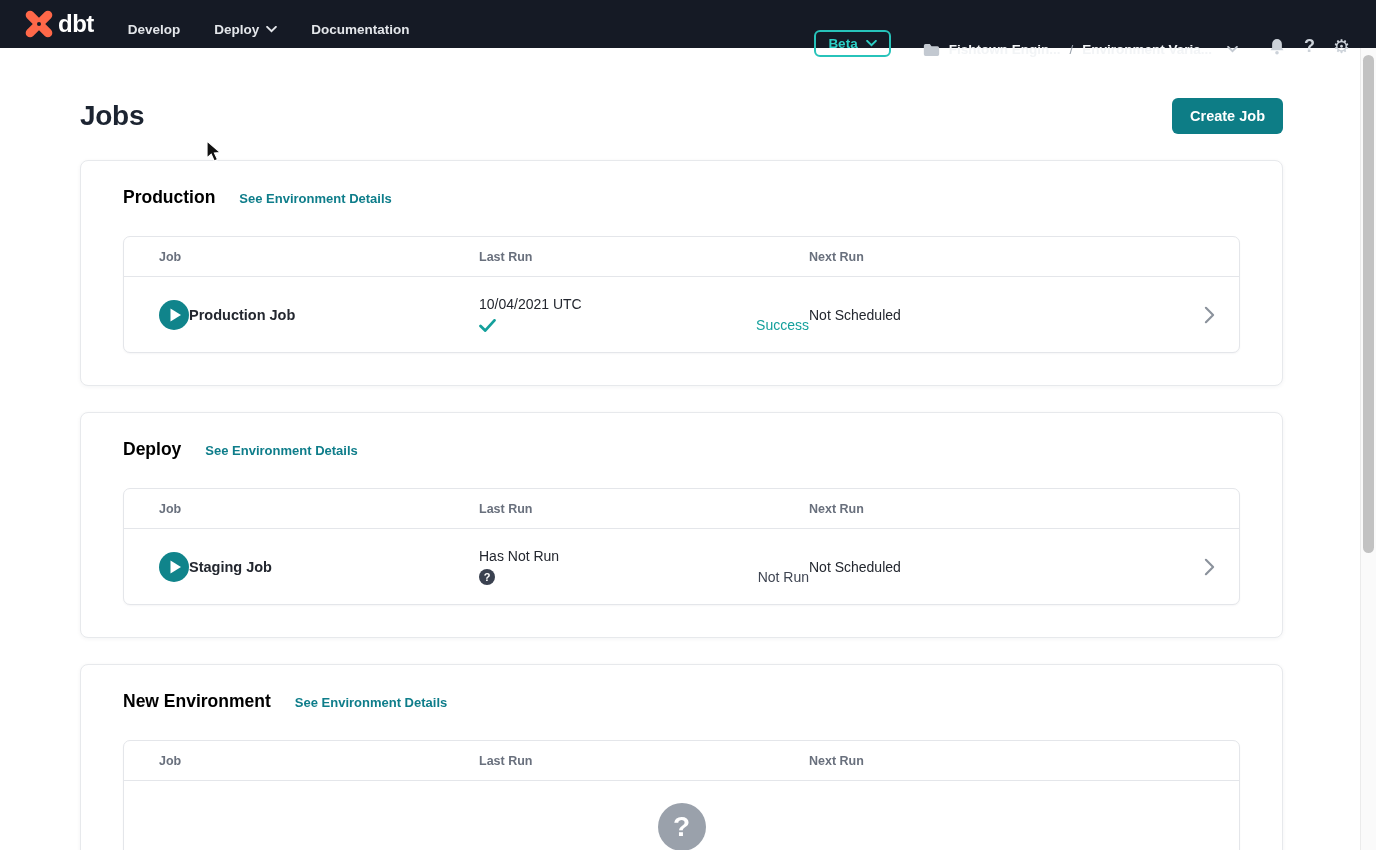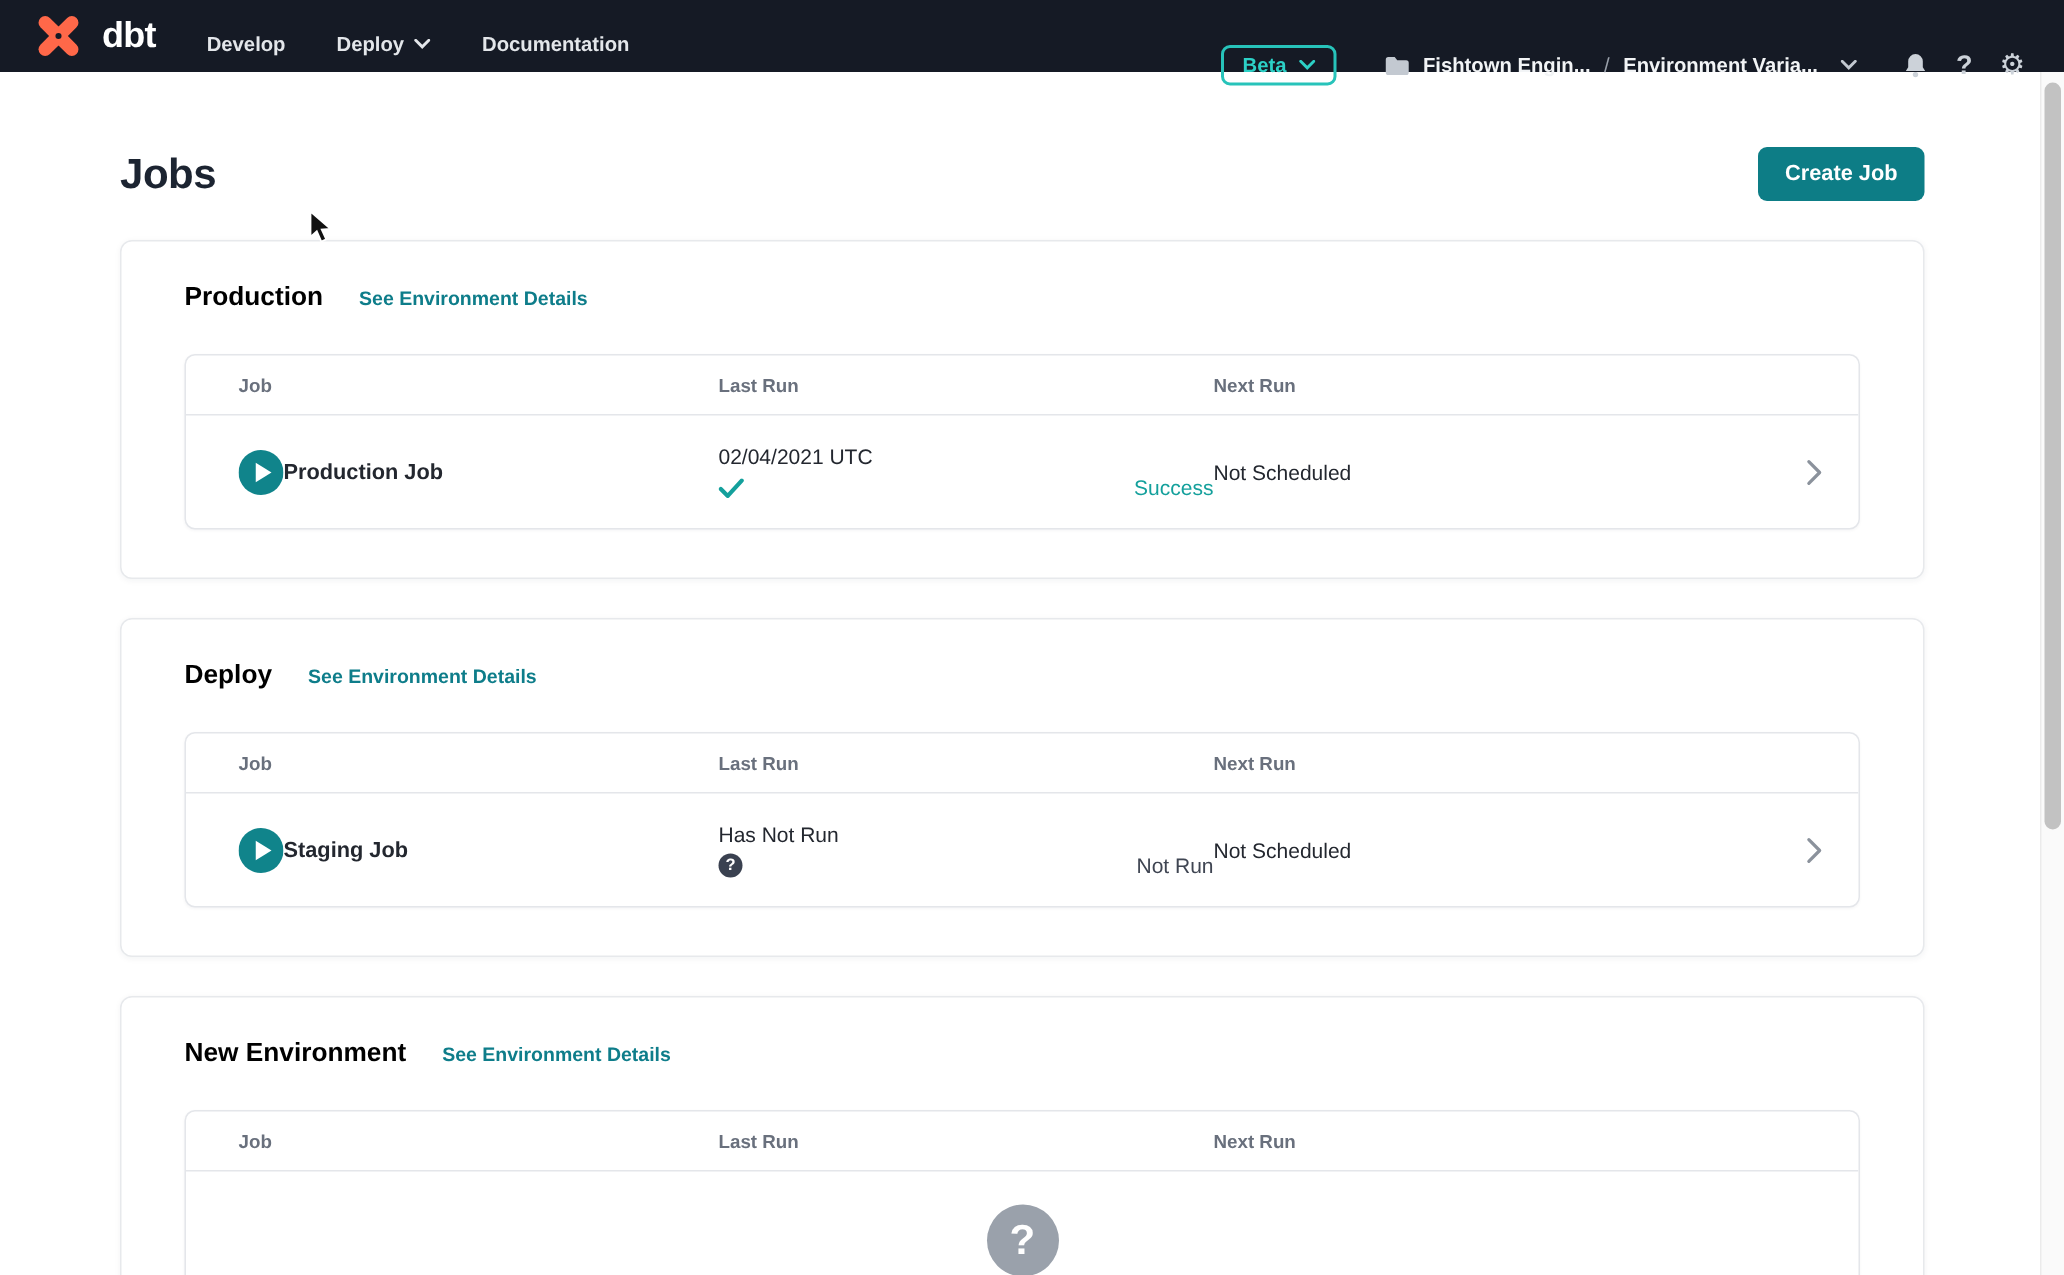--- a/index.html
+++ b/index.html
@@ -4,25 +4,25 @@
 <style>
   * { margin:0; padding:0; box-sizing:border-box; }
   html,body { width:1376px; height:850px; overflow:hidden; background:#fff;
     font-family:"Liberation Sans","DejaVu Sans",sans-serif; }
 
   
   .topbar { position:fixed; top:0; left:0; width:1376px; height:48px; background:#151a25;
     display:flex; align-items:center; z-index:50; }
   .logo-wrap { display:flex; align-items:center; margin-left:22px; }
   .logo-mark { width:34px; height:34px; }
-  .logo-text { color:#fff; font-size:24px; font-weight:bold; letter-spacing:-0.5px; margin-left:12px; }
+  .logo-text { color:#fff; font-size:24px; font-weight:bold; letter-spacing:-0.5px; margin-left:2px; }
   .nav { display:flex; align-items:center; margin-left:34px; gap:34px; }
   .nav-item { color:#e3e6ea; font-size:13.5px; font-weight:bold; cursor:pointer;
     display:flex; align-items:center; gap:7px;margin-top:10px; }
-  .topbar-right { margin-left:auto; display:flex; align-items:center; margin-right:26px;margin-top:39px; }
+  .topbar-right { margin-left:auto; display:flex; align-items:flex-end; margin-right:26px;margin-top:39px; }
   .beta-badge { border:2px solid #27c3ba; color:#2cd0c6; border-radius:6px; padding:4px 12px;
     font-size:13.5px; font-weight:bold; display:flex; align-items:center; gap:8px; cursor:pointer; }
   .breadcrumb { display:flex; align-items:center; margin-left:32px; gap:9px; }
   .crumb { color:#f2f4f6; font-size:13.5px; font-weight:bold; }
   .crumb-sep { color:#9aa1ab; font-size:13.5px; }
   .tb-icons { display:flex; align-items:center; gap:18px; margin-left:30px; }
   .tb-icon { color:#ccd2d9; cursor:pointer; display:flex; align-items:center; }
   .help-glyph { font-size:18px; font-weight:bold; color:#ccd2d9; }
   .gear-glyph { font-size:19px; color:#ccd2d9; line-height:1; }
 
@@ -163,21 +163,21 @@
         </div>
         <div class="t-row">
           <div class="job-cell">
             <svg class="play-btn" viewBox="0 0 30 30">
               <circle cx="15" cy="15" r="15" fill="#10848b"></circle>
               <polygon points="11.5,8.5 22,15 11.5,21.5" fill="#fff"></polygon>
             </svg>
             <span class="job-name">Production Job</span>
           </div>
           <div class="lr-cell">
-            <div class="lr-line1">02/04/2021 UTC</div>
+            <div class="lr-line1">10/04/2021 UTC</div>
             <div class="lr-status">
               <svg width="17" height="13" viewBox="0 0 18 14">
                 <path d="M1.5 7.5l5 5L16.5 1.5" fill="none" stroke="#14a09c" stroke-width="3" stroke-linecap="round" stroke-linejoin="round"></path>
               </svg>
               <span class="status-success">Success</span>
             </div>
           </div>
           <span class="next-run">Not Scheduled</span>
           <span class="row-chevron">
             <svg width="11" height="18" viewBox="0 0 12 20">

